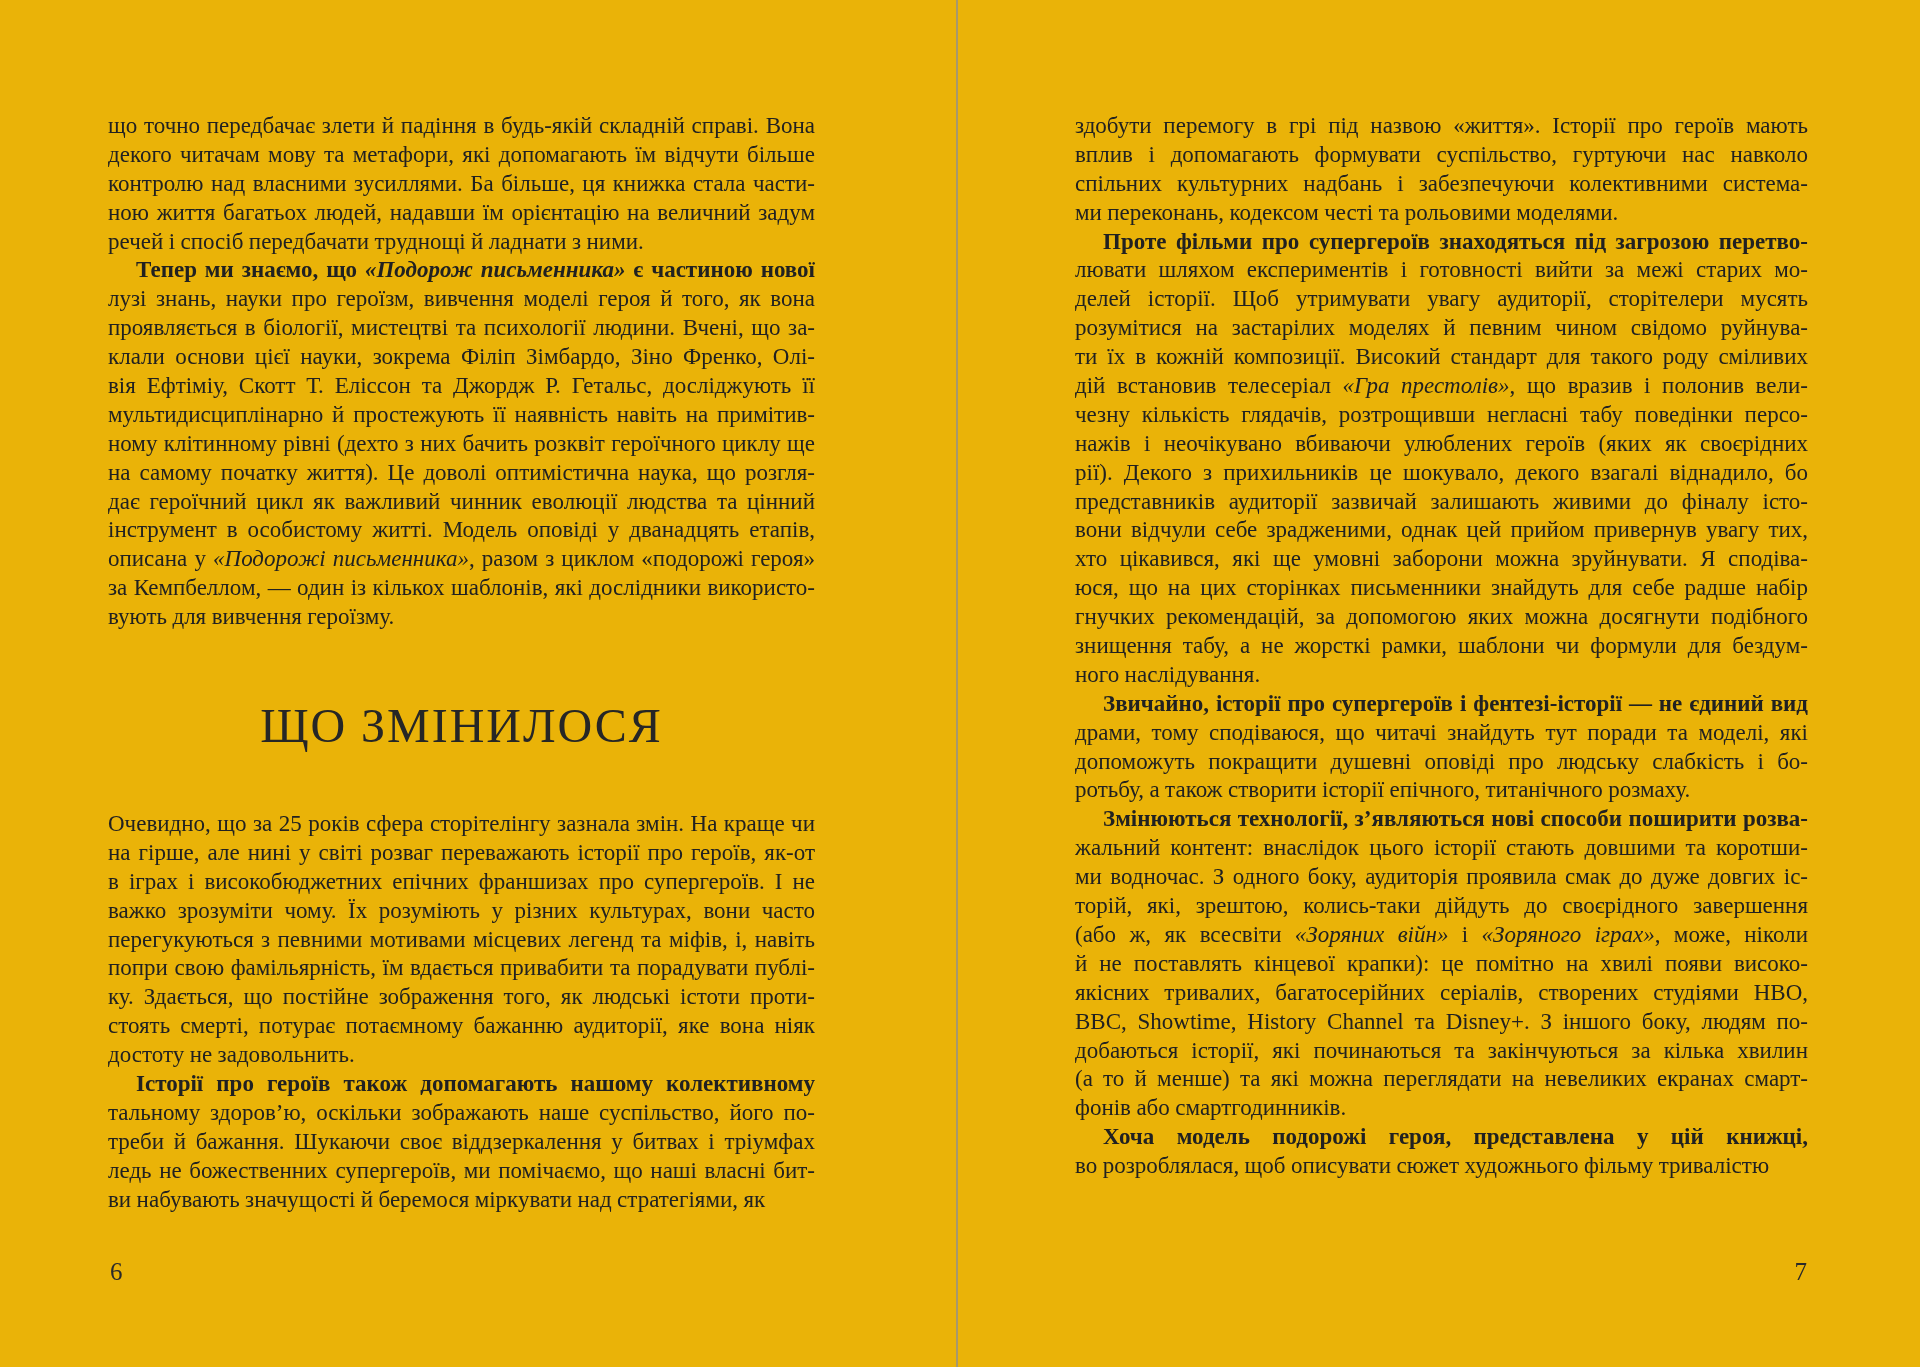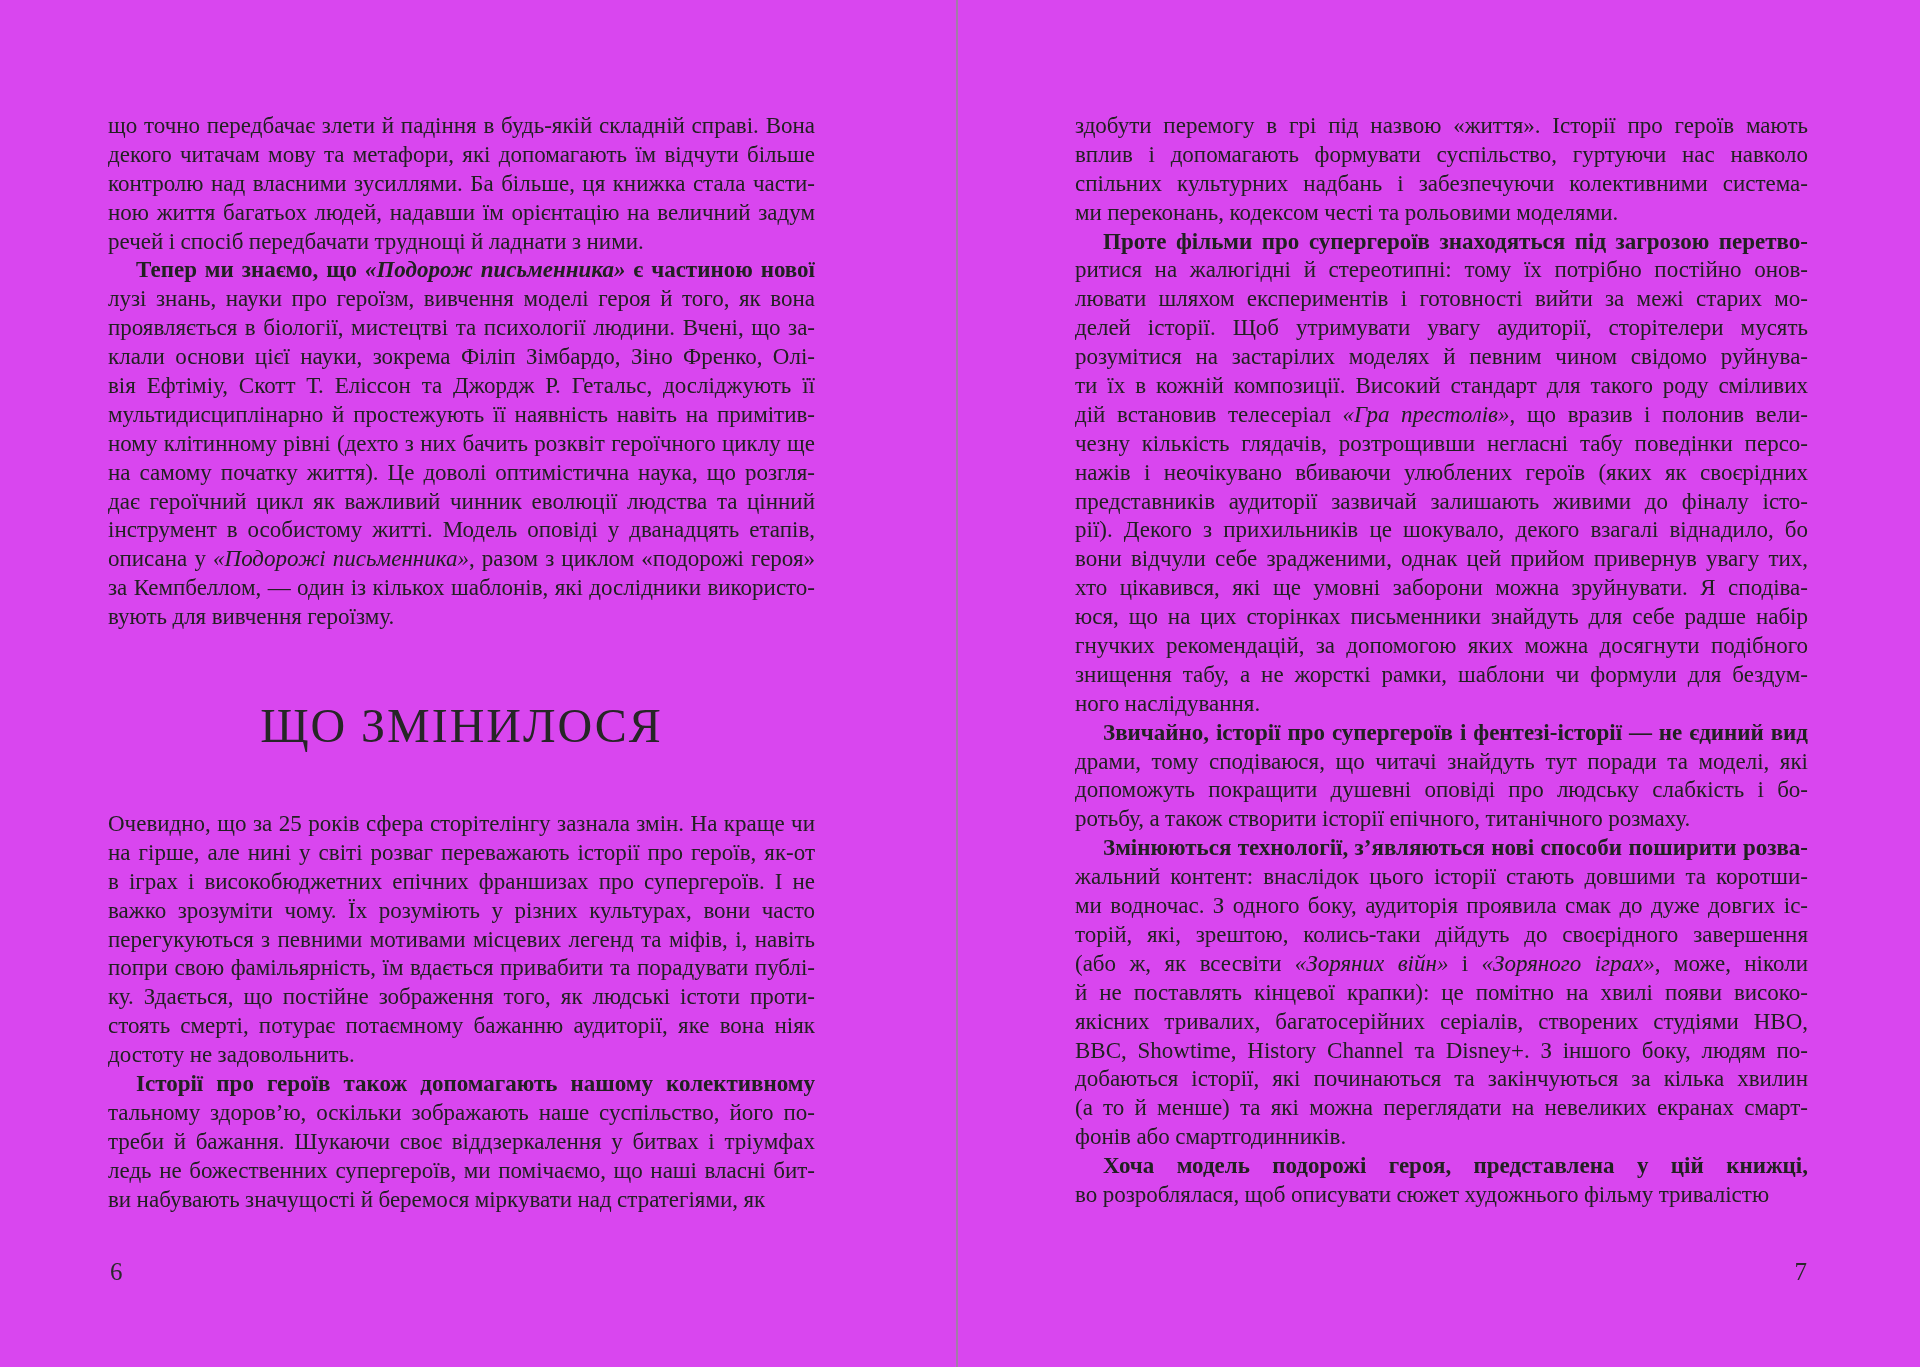--- a/index.html
+++ b/index.html
@@ -3,21 +3,21 @@
 <meta charset="utf-8">
 <style>
   html, body { margin: 0; padding: 0; }
   body {
     width: 1920px; height: 1367px;
     background: #fcfcfc;
     font-family: "Liberation Serif", "DejaVu Serif", serif;
     color: #212121;
     overflow: hidden;
   }
-  .spread { position: relative; width: 1920px; height: 1367px; background: #d946ef; }
+  .spread { position: relative; width: 1920px; height: 1367px; background: #eab308; }
   .gutter {
     position: absolute; top: 0; bottom: 0; left: 956px; width: 2px;
     background: #8f8f8f; opacity: 0.75;
   }
   .text-col {
     position: absolute; top: 112px;
     font-size: 23px; line-height: 28.9px;
     letter-spacing: 0px; word-spacing: -0.3px;
   }
   .text-col.left  { left: 108px;  width: 707px; }
@@ -102,30 +102,29 @@
   <div>
     <div class="text-col right">
         <div class="para">
           <div class="line">здобути перемогу в грі під назвою «життя». Історії про героїв мають</div>
           <div class="line">вплив і допомагають формувати суспільство, гуртуючи нас навколо</div>
           <div class="line">спільних культурних надбань і забезпечуючи колективними система-</div>
           <div class="line last">ми переконань, кодексом честі та рольовими моделями.</div>
         </div>
         <div class="para indent">
           <div class="line">Проте фільми про супергероїв знаходяться під загрозою перетво-</div>
-          <div class="line">ритися на жалюгідні й стереотипні: тому їх потрібно постійно онов-</div>
           <div class="line">лювати шляхом експериментів і готовності вийти за межі старих мо-</div>
           <div class="line">делей історії. Щоб утримувати увагу аудиторії, сторітелери мусять</div>
           <div class="line">розумітися на застарілих моделях й певним чином свідомо руйнува-</div>
           <div class="line">ти їх в кожній композиції. Високий стандарт для такого роду сміливих</div>
           <div class="line">дій встановив телесеріал <i>«Гра престолів»</i>, що вразив і полонив вели-</div>
           <div class="line">чезну кількість глядачів, розтрощивши негласні табу поведінки персо-</div>
           <div class="line">нажів і неочікувано вбиваючи улюблених героїв (яких як своєрідних</div>
+          <div class="line">рії). Декого з прихильників це шокувало, декого взагалі віднадило, бо</div>
           <div class="line">представників аудиторії зазвичай залишають живими до фіналу істо-</div>
-          <div class="line">рії). Декого з прихильників це шокувало, декого взагалі віднадило, бо</div>
           <div class="line">вони відчули себе зрадженими, однак цей прийом привернув увагу тих,</div>
           <div class="line">хто цікавився, які ще умовні заборони можна зруйнувати. Я сподіва-</div>
           <div class="line">юся, що на цих сторінках письменники знайдуть для себе радше набір</div>
           <div class="line">гнучких рекомендацій, за допомогою яких можна досягнути подібного</div>
           <div class="line">знищення табу, а не жорсткі рамки, шаблони чи формули для бездум-</div>
           <div class="line last">ного наслідування.</div>
         </div>
         <div class="para indent">
           <div class="line">Звичайно, історії про супергероїв і фентезі-історії — не єдиний вид</div>
           <div class="line">драми, тому сподіваюся, що читачі знайдуть тут поради та моделі, які</div>

